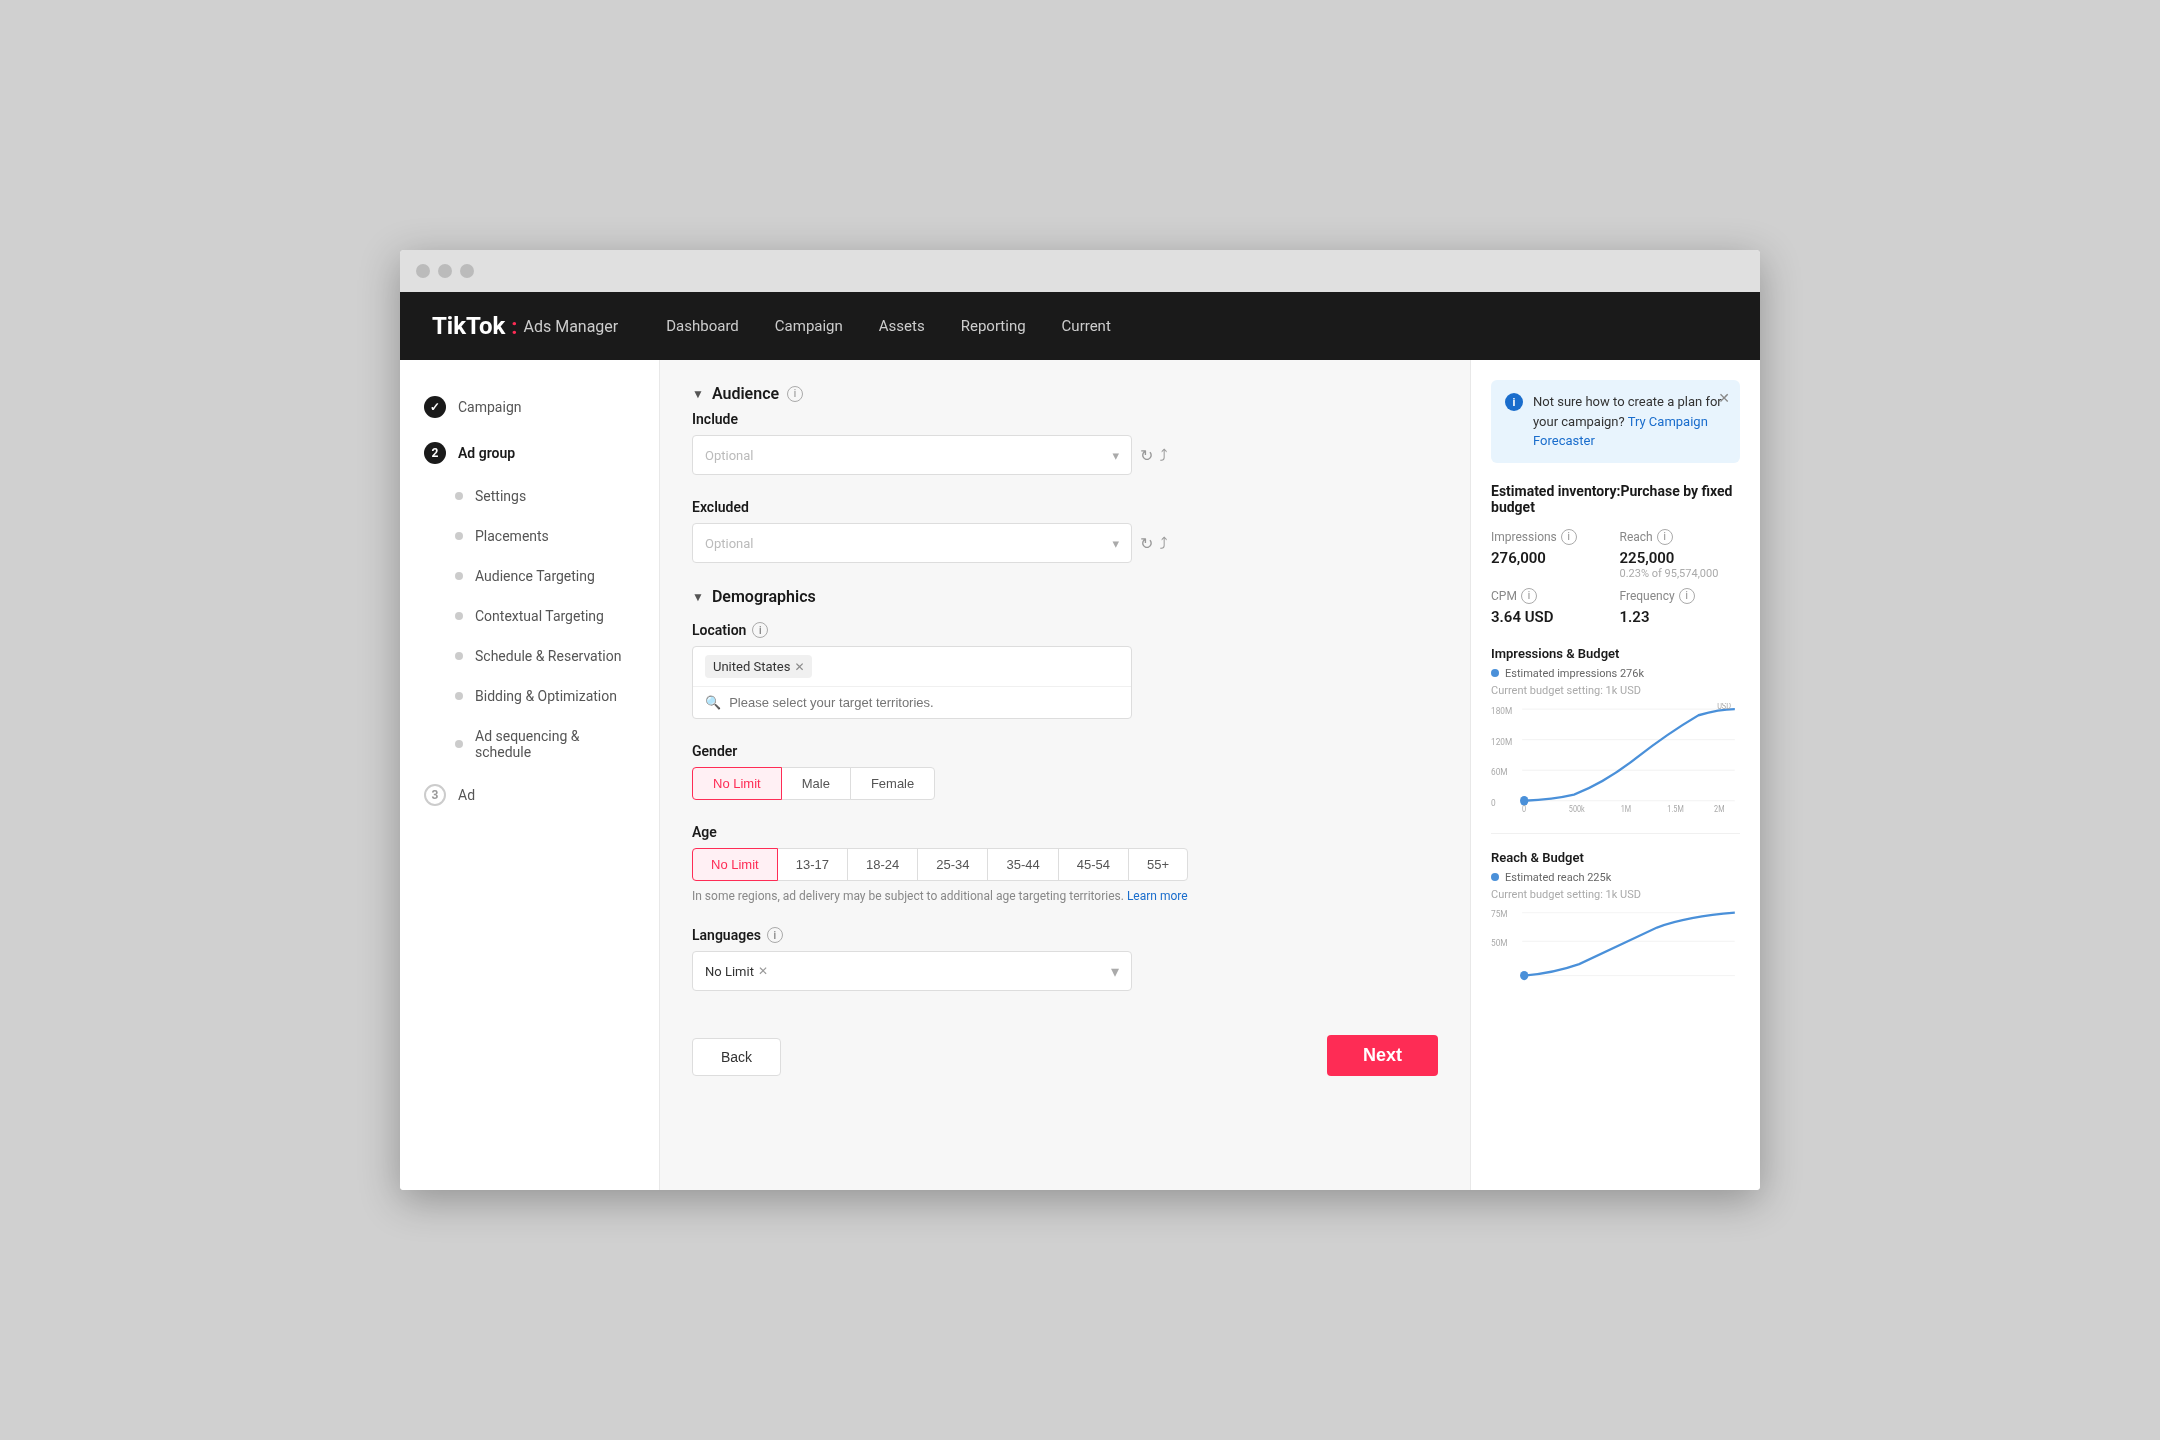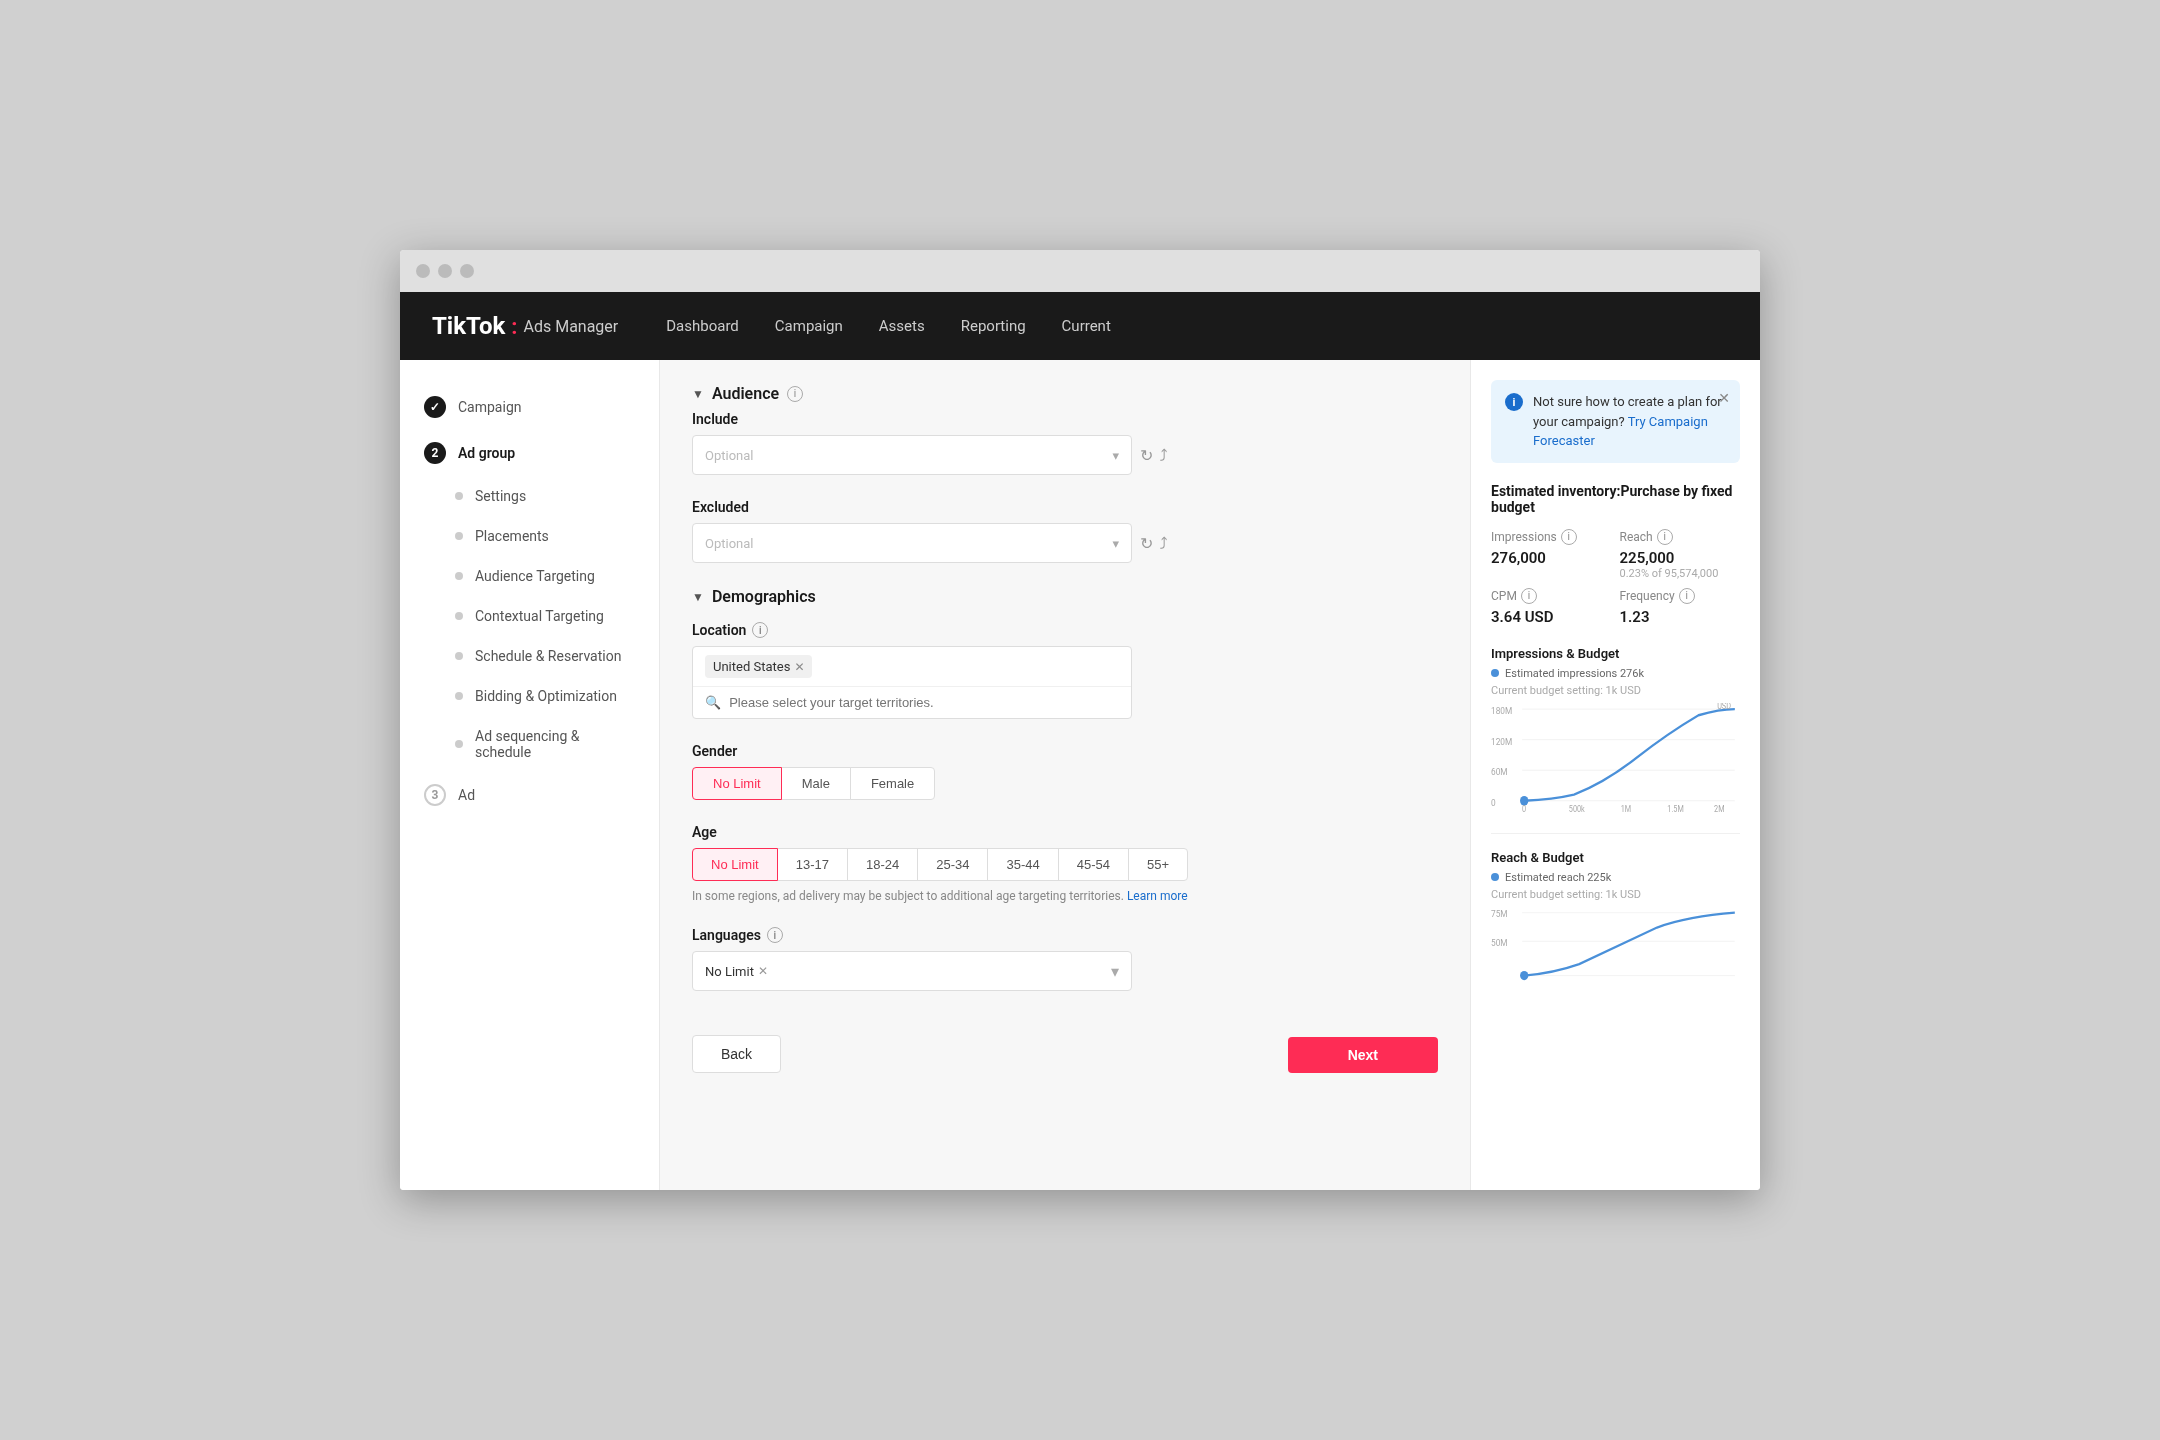--- a/index.html
+++ b/index.html
@@ -336,25 +336,25 @@
     .btn-back {
       padding: 10px 28px;
       border: 1px solid #ddd;
       border-radius: 4px;
       background: white;
       font-size: 14px;
       cursor: pointer;
       color: #333;
     }
     .btn-next {
-      padding: 10px 60px;
+      padding: 10px 36px;
       border: none;
       border-radius: 4px;
       background: #fe2c55;
-      font-size: 14px;
+      font-size: 18px;
       cursor: pointer;
       color: white;
       font-weight: 600;
     }
 
     
     .right-panel {
       width: 290px;
       background: #fff;
       border-left: 1px solid #e8e8e8;

